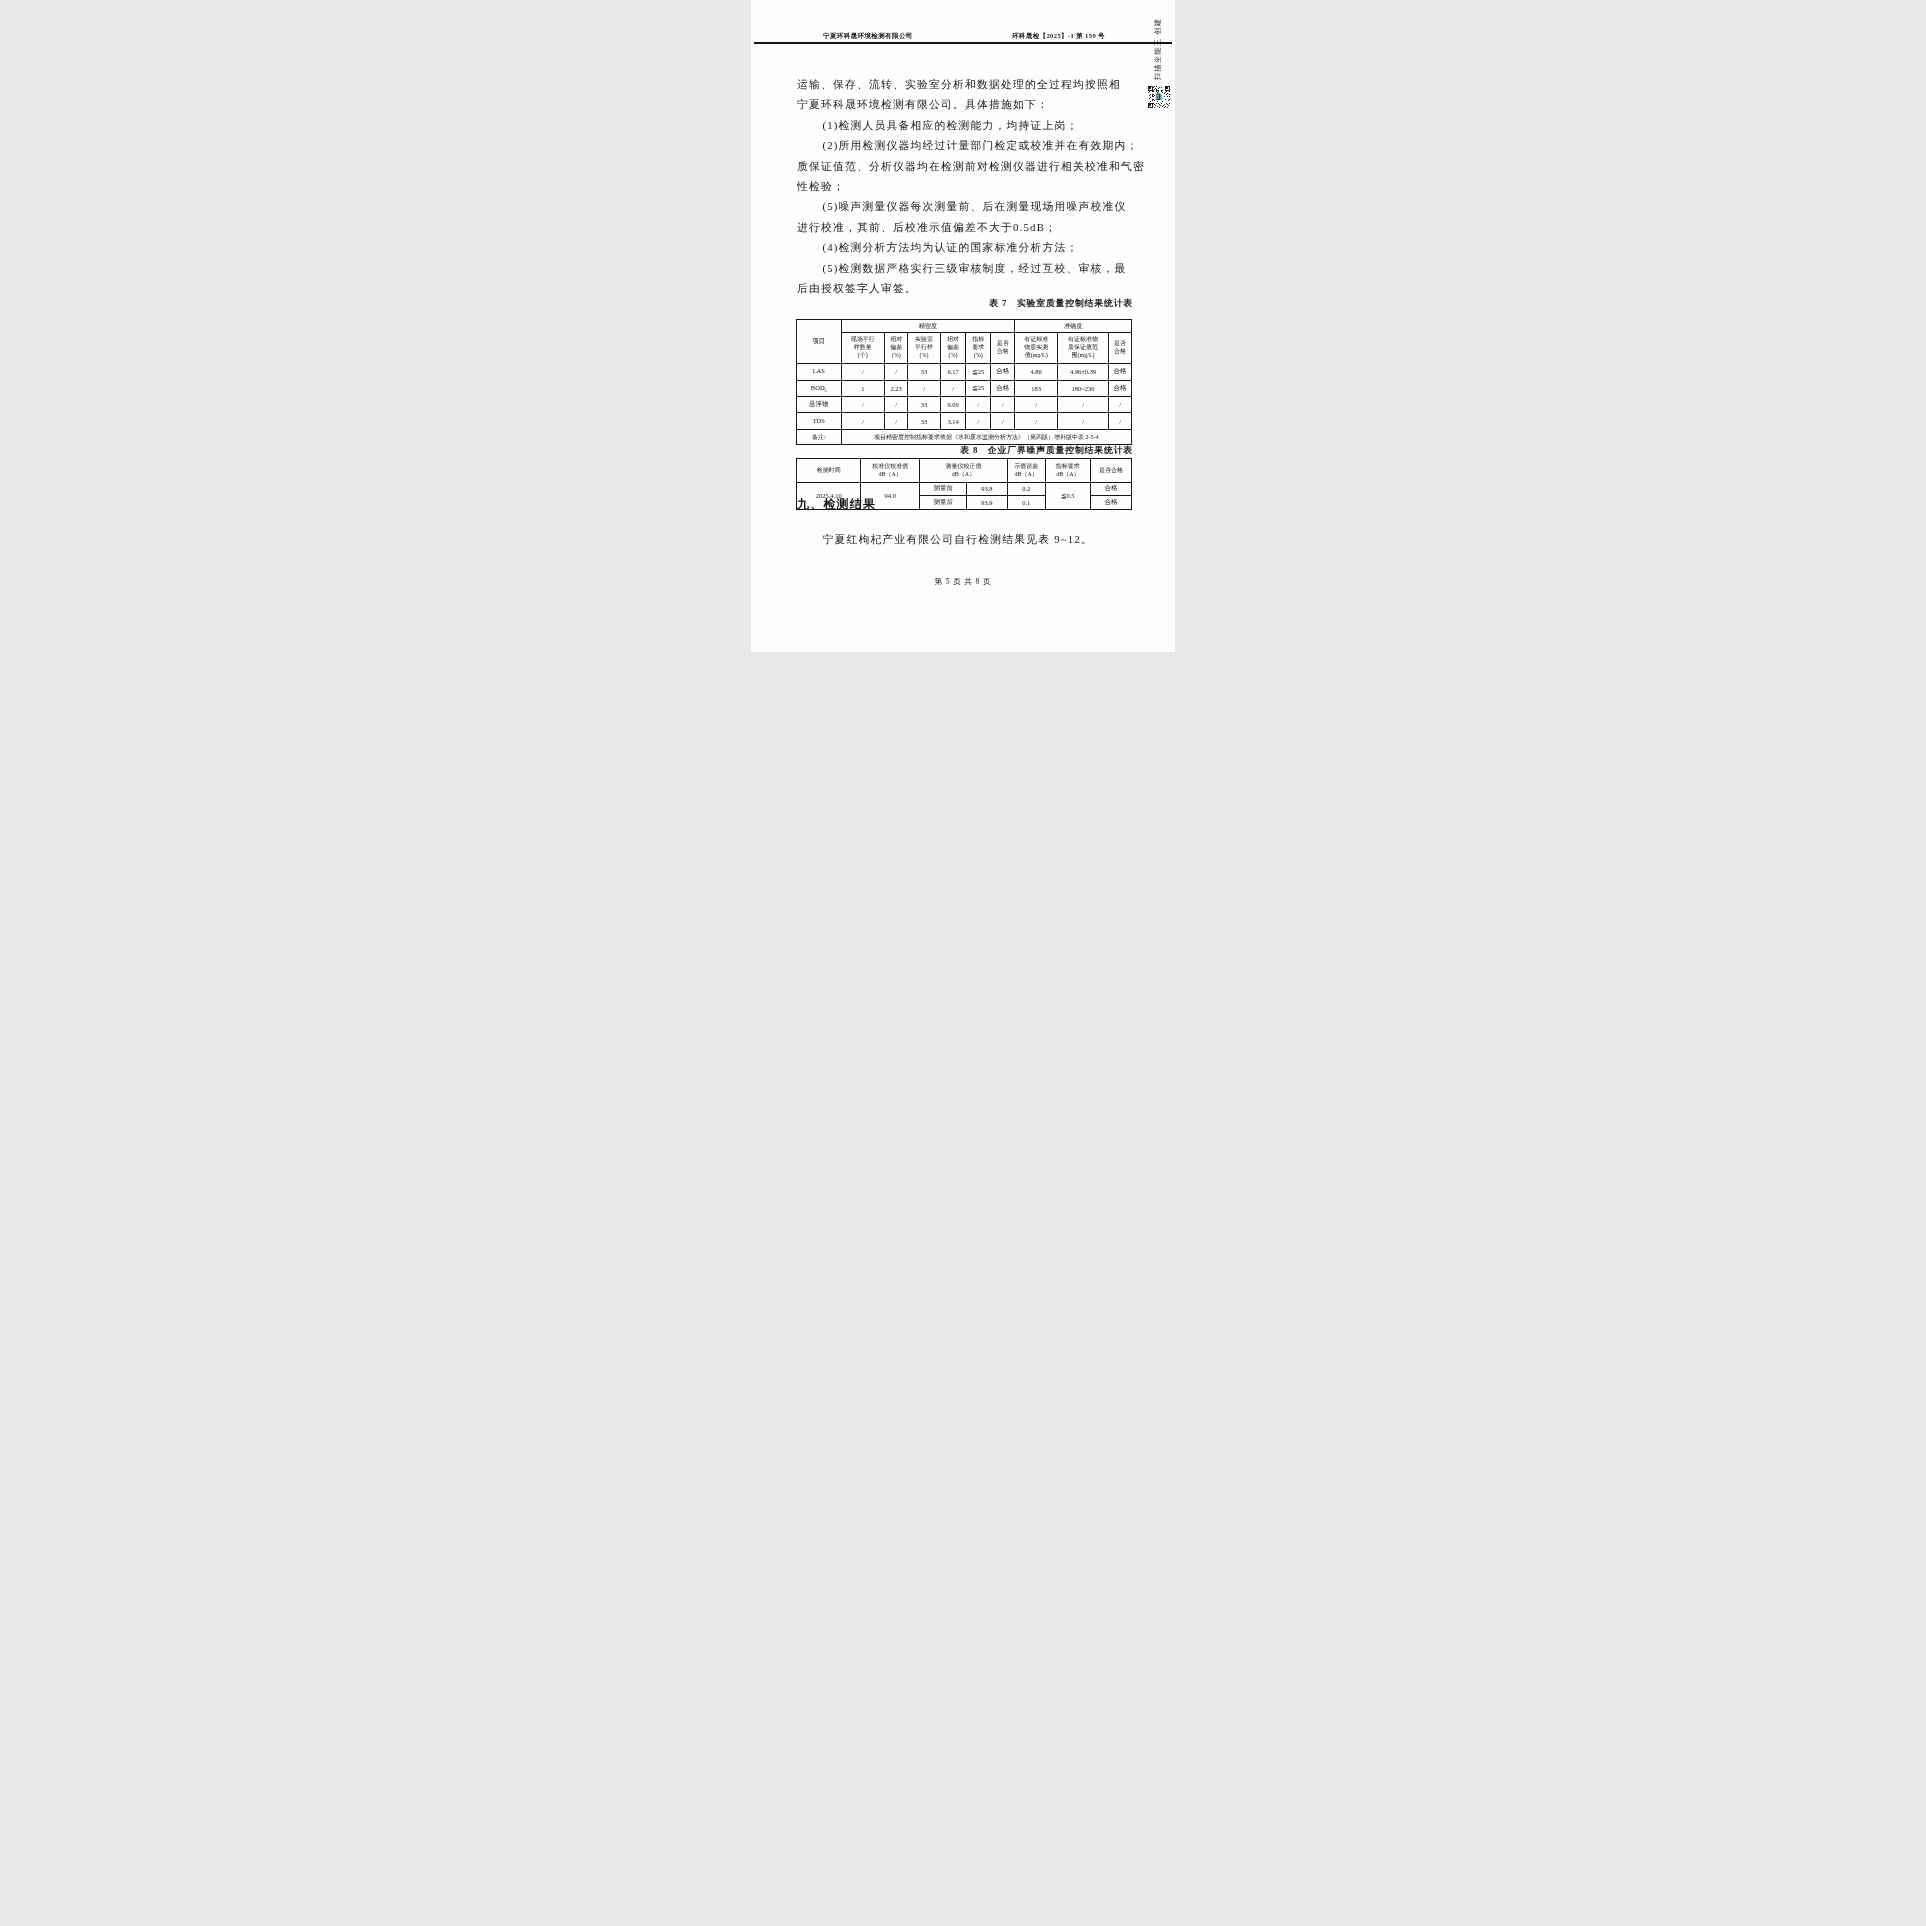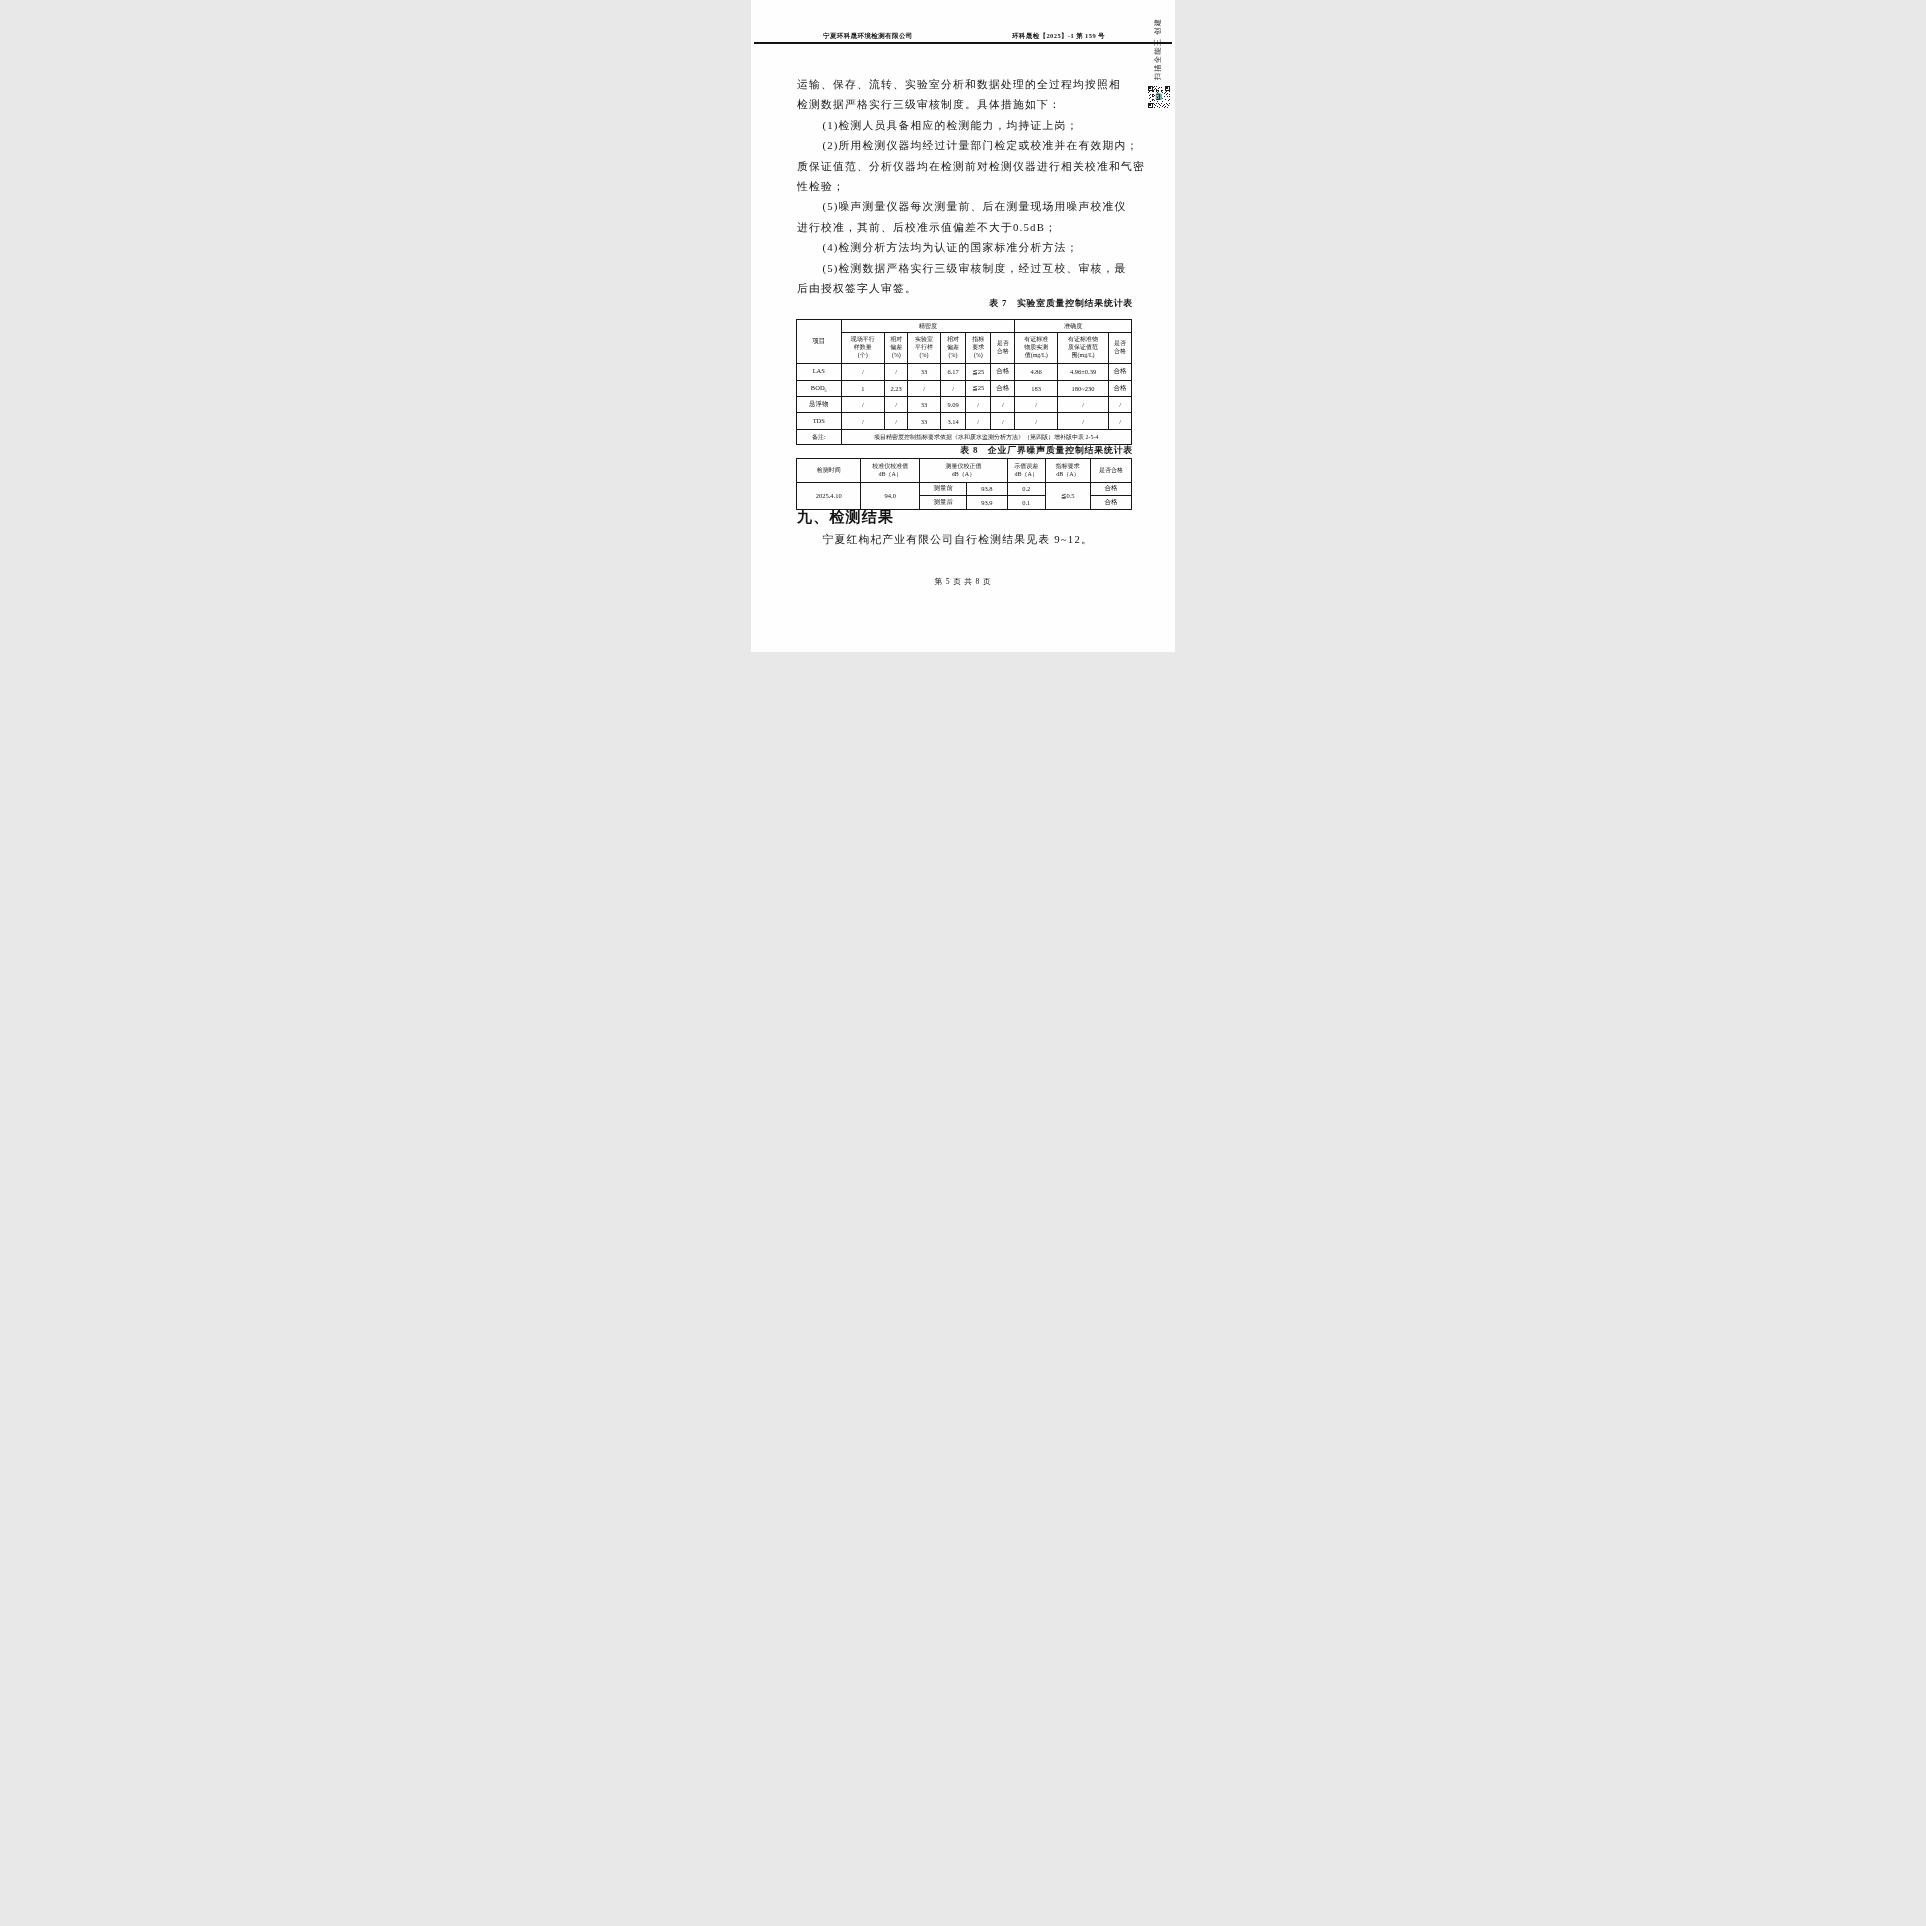--- a/index.html
+++ b/index.html
@@ -14,21 +14,21 @@
   .hdr-rule{position:absolute;top:42px;left:3.1px;width:418px;height:1.5px;background:#131313;}
   
   .body-text{position:absolute;top:74px;left:46px;width:336px;}
   .bline{height:20.4px;line-height:20.4px;font-size:10.8px;letter-spacing:1.2px;white-space:nowrap;}
   .bline.ind{padding-left:25.4px;}
   
   .tbl-title{position:absolute;left:46px;width:336px;text-align:right;
              font-size:8.9px;font-weight:bold;letter-spacing:0.8px;}
   .t7-title{top:297px;}
   .t8-title{top:444px;}
-  .sec9-h{position:absolute;top:508px;left:46px;font-size:15px;font-weight:bold;
+  .sec9-h{position:absolute;top:496px;left:46px;font-size:12px;font-weight:bold;
           letter-spacing:1.2px;font-family:"Liberation Sans","DejaVu Sans",sans-serif;}
   .sec9-t{position:absolute;top:533px;left:46px;width:336px;font-size:10.8px;
           letter-spacing:1.2px;padding-left:25.4px;white-space:nowrap;}
   .footer{position:absolute;top:577px;left:0;width:100%;text-align:center;
           font-size:7.7px;letter-spacing:0.8px;}
   
   table{border-collapse:collapse;table-layout:fixed;position:absolute;left:45px;width:336px;
         text-align:center;}
   td{vertical-align:middle;padding:0 0.8px;overflow:hidden;
      border-left:0.6px solid #161616;border-right:0.6px solid #161616;border-top:0.4px solid #161616;}
@@ -57,21 +57,21 @@
 <div class="page">
 
   <div class="hdr">
     <span>宁夏环科晟环境检测有限公司</span>
     <span>环科晟检【2025】-1 第 159 号</span>
   </div>
   <div class="hdr-rule"></div>
 
   <div class="body-text">
     <div class="bline">运输、保存、流转、实验室分析和数据处理的全过程均按照相</div>
-    <div class="bline">检测数据严格实行三级审核制度。具体措施如下：</div>
+    <div class="bline">宁夏环科晟环境检测有限公司。具体措施如下：</div>
     <div class="bline ind">(1)检测人员具备相应的检测能力，均持证上岗；</div>
     <div class="bline ind">(2)所用检测仪器均经过计量部门检定或校准并在有效期内；</div>
     <div class="bline">质保证值范、分析仪器均在检测前对检测仪器进行相关校准和气密</div>
     <div class="bline">性检验；</div>
     <div class="bline ind">(5)噪声测量仪器每次测量前、后在测量现场用噪声校准仪</div>
     <div class="bline">进行校准，其前、后校准示值偏差不大于0.5dB；</div>
     <div class="bline ind">(4)检测分析方法均为认证的国家标准分析方法；</div>
     <div class="bline ind">(5)检测数据严格实行三级审核制度，经过互校、审核，最</div>
     <div class="bline">后由授权签字人审签。</div>
   </div>

